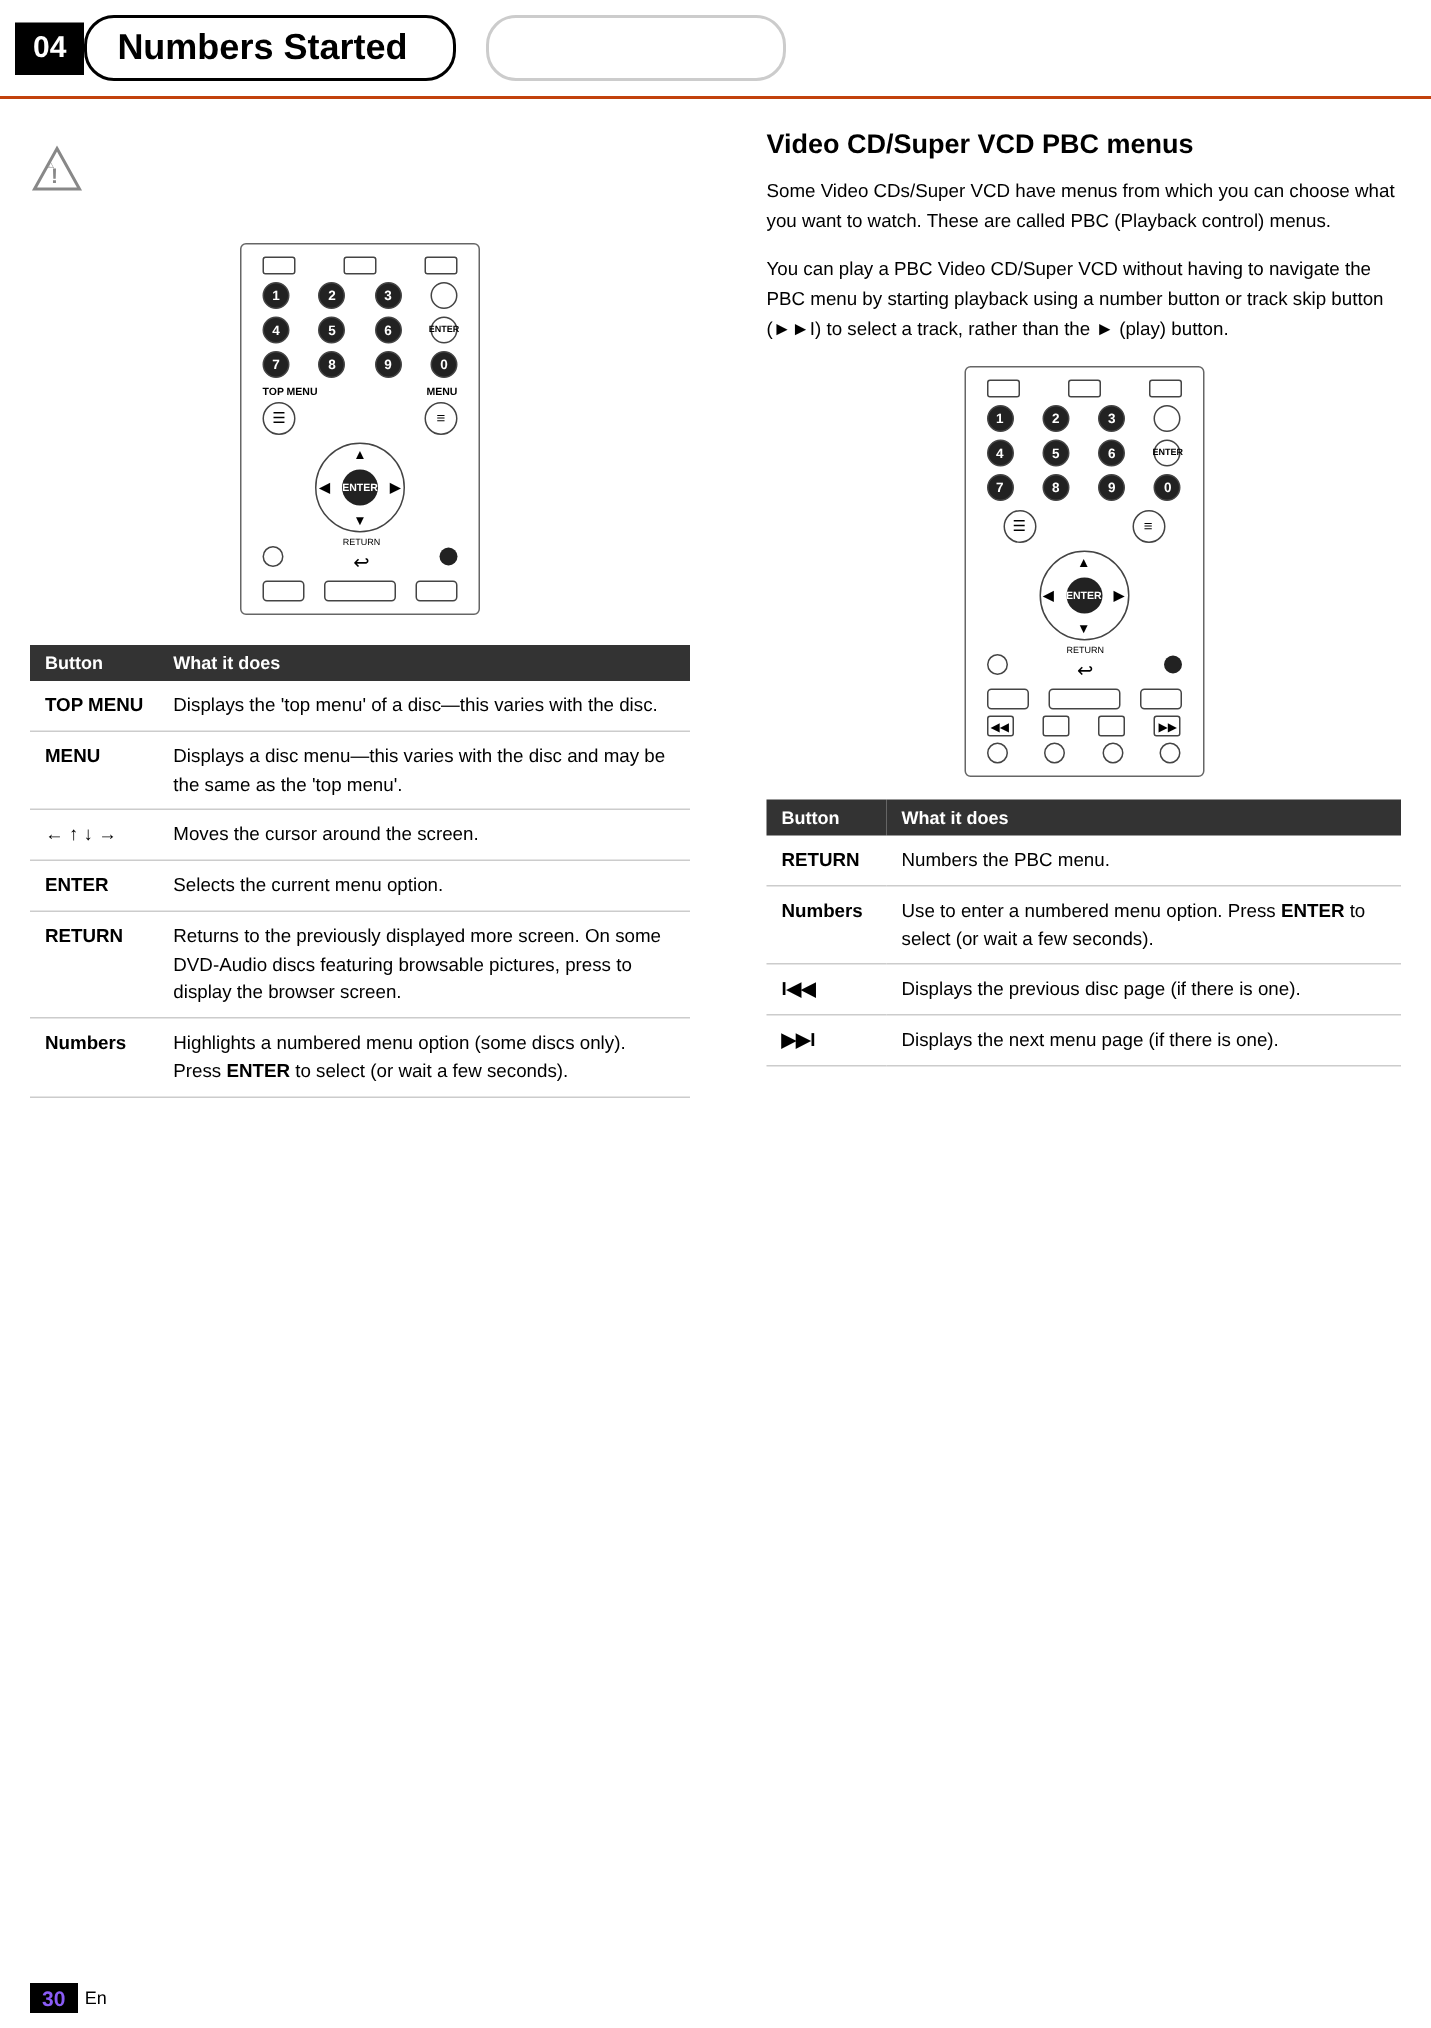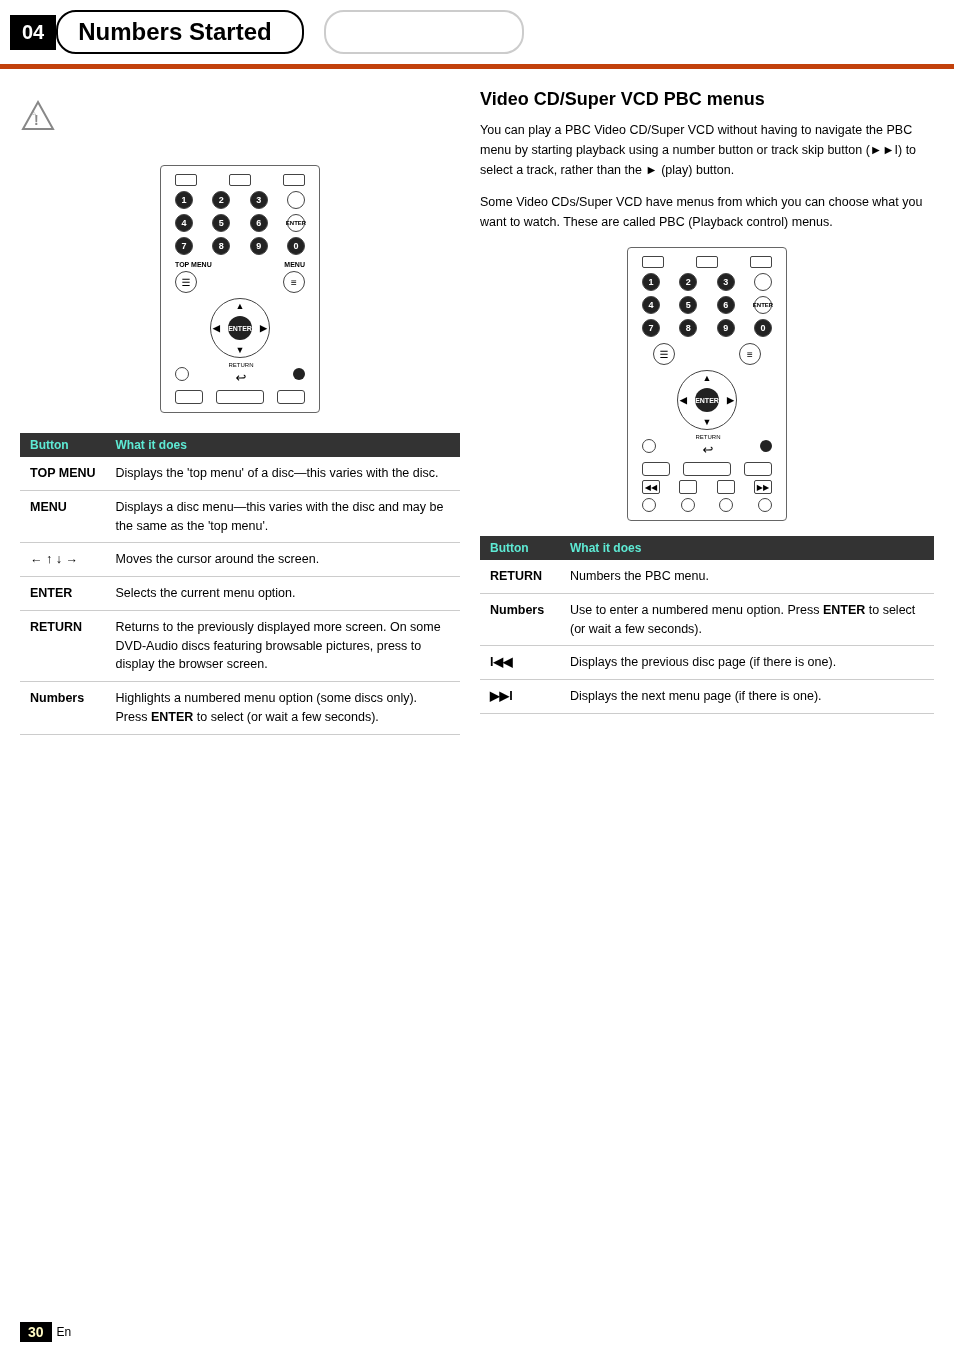--- a/index.html
+++ b/index.html
@@ -11,21 +11,21 @@
       font-size: 13px;
       color: #000;
       position: relative;
     }
 
     
     .header {
       display: flex;
       align-items: center;
       padding: 10px 20px 10px 10px;
-      border-bottom: 5px solid #c2410c;
+      border-bottom: 2px solid #c2410c;
       margin-bottom: 0;
     }
     .chapter-box {
       background: #000;
       color: #fff;
       font-size: 20px;
       font-weight: bold;
       padding: 6px 12px;
       margin-right: 0;
     }
@@ -51,20 +51,21 @@
       display: flex;
       padding: 20px;
       gap: 20px;
     }
     .left-col {
       width: 440px;
       flex-shrink: 0;
     }
     .right-col {
       flex: 1;
+      margin-left: 31px;
     }
 
     
     .important-box {
       display: flex;
       align-items: flex-start;
       gap: 10px;
       margin-bottom: 20px;
       padding: 10px 0;
     }
@@ -215,21 +216,21 @@
 
     
     .button-table {
       width: 100%;
       border-collapse: collapse;
       font-size: 12.5px;
       margin-top: 10px;
     }
     .button-table thead tr {
       background: #333;
-      color: #5eead4;
+      color: #ffffff;
     }
     .button-table thead th {
       padding: 5px 10px;
       text-align: left;
       font-size: 12px;
     }
     .button-table tbody tr {
       border-bottom: 1px solid #ccc;
     }
     .button-table tbody td {
@@ -274,21 +275,21 @@
       position: absolute;
       bottom: 10px;
       left: 20px;
       display: flex;
       align-items: center;
       gap: 5px;
       font-size: 12px;
     }
     .page-num-box {
       background: #000;
-      color: #fef9c3;
+      color: #8b5cf6;
       padding: 2px 8px;
       font-weight: bold;
       font-size: 14px;
     }
 
     
     .remote-transport-row {
       display: flex;
       justify-content: space-between;
       align-items: center;
@@ -459,24 +460,24 @@
             <td>Highlights a numbered menu option (some discs only). Press <strong>ENTER</strong> to select (or wait a few seconds).</td>
           </tr>
         </tbody>
     </table>
 
   </div>
 
   <div class="right-col">
 
     <div class="section-title">Video CD/Super VCD PBC menus</div>
+    <p class="section-text">Some Video CDs/Super VCD have menus from which you can choose what you want to watch. These are called PBC (Playback control) menus.</p>
     <p class="section-text">
       You can play a PBC Video CD/Super VCD without having to navigate the PBC menu by starting playback using a number button or track skip button (►►I) to select a track, rather than the ► (play) button.
     </p>
-    <p class="section-text">Some Video CDs/Super VCD have menus from which you can choose what you want to watch. These are called PBC (Playback control) menus.</p>
 
     <div class="remote-right-container">
       <div class="remote-right">
 
         <div class="remote-row">
           <div class="remote-rect-sm"></div>
           <div class="remote-rect-sm"></div>
           <div class="remote-rect-sm"></div>
         </div>
 

